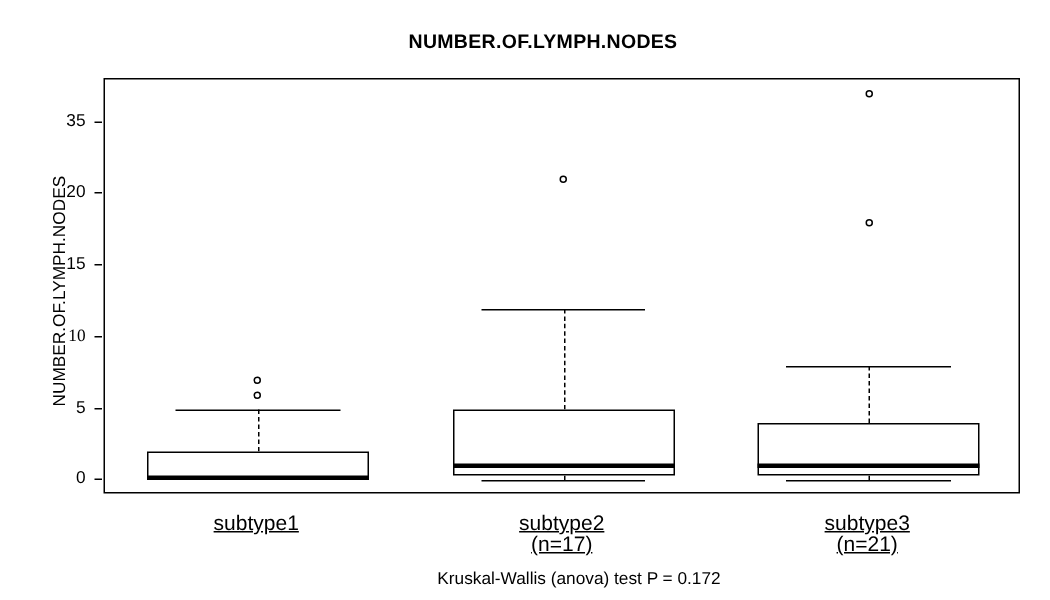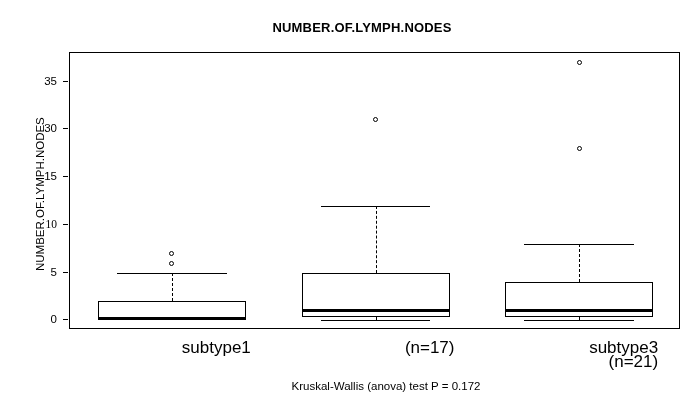--- a/index.html
+++ b/index.html
@@ -68,23 +68,24 @@
     width: 5px;
   }
   .ytick-label {
     position: absolute;
     font-size: 11.5px;
     text-align: right;
     transform: translateY(-50%);
   }
   .xtick-label {
     position: absolute;
-    font-size: 17px;
-    text-align: right;
+    font-size: 14px;
+    text-align: center;
     line-height: 14px;
+    text-decoration: underline;
   }
   
   .bx-rect {
     position: absolute;
     border: 1px solid #000;
     box-sizing: border-box;
     background: #fff;
   }
   .bx-median {
     position: absolute;
@@ -148,27 +149,28 @@
   <div id="axes-layer">
       <div class="ytick-line" style="left: 51px; top: 319px;"></div>
       <div class="ytick-label" style="left: 17px; top: 319.448px; width: 28px;">0</div>
       <div class="ytick-line" style="left: 51px; top: 272px;"></div>
       <div class="ytick-label" style="left: 17px; top: 271.69px; width: 28px;">5</div>
       <div class="ytick-line" style="left: 51px; top: 224px;"></div>
       <div class="ytick-label" style="left: 17px; top: 223.931px; width: 28px; font-family: Liberation Serif, serif;">10</div>
       <div class="ytick-line" style="left: 51px; top: 176px;"></div>
       <div class="ytick-label" style="left: 17px; top: 176.172px; width: 28px;">15</div>
       <div class="ytick-line" style="left: 51px; top: 128px;"></div>
-      <div class="ytick-label" style="left: 17px; top: 128.414px; width: 28px;">30</div>
+      <div class="ytick-label" style="left: 17px; top: 128.414px; width: 28px;">20</div>
       <div class="ytick-line" style="left: 51px; top: 81px;"></div>
       <div class="ytick-label" style="left: 17px; top: 80.6552px; width: 28px;">35</div>
       <div class="xtick-label" style="left: 78.8333px; top: 341px; width: 160px;">
         <div>subtype1</div>
       </div>
       <div class="xtick-label" style="left: 282.5px; top: 341px; width: 160px;">
+        <div>subtype2</div>
         <div>(n=17)</div>
       </div>
       <div class="xtick-label" style="left: 486.167px; top: 341px; width: 160px;">
         <div>subtype3</div>
         <div>(n=21)</div>
       </div>
     </div>
 
   <div class="footnote">Kruskal-Wallis (anova) test P = 0.172</div>
 </div>

